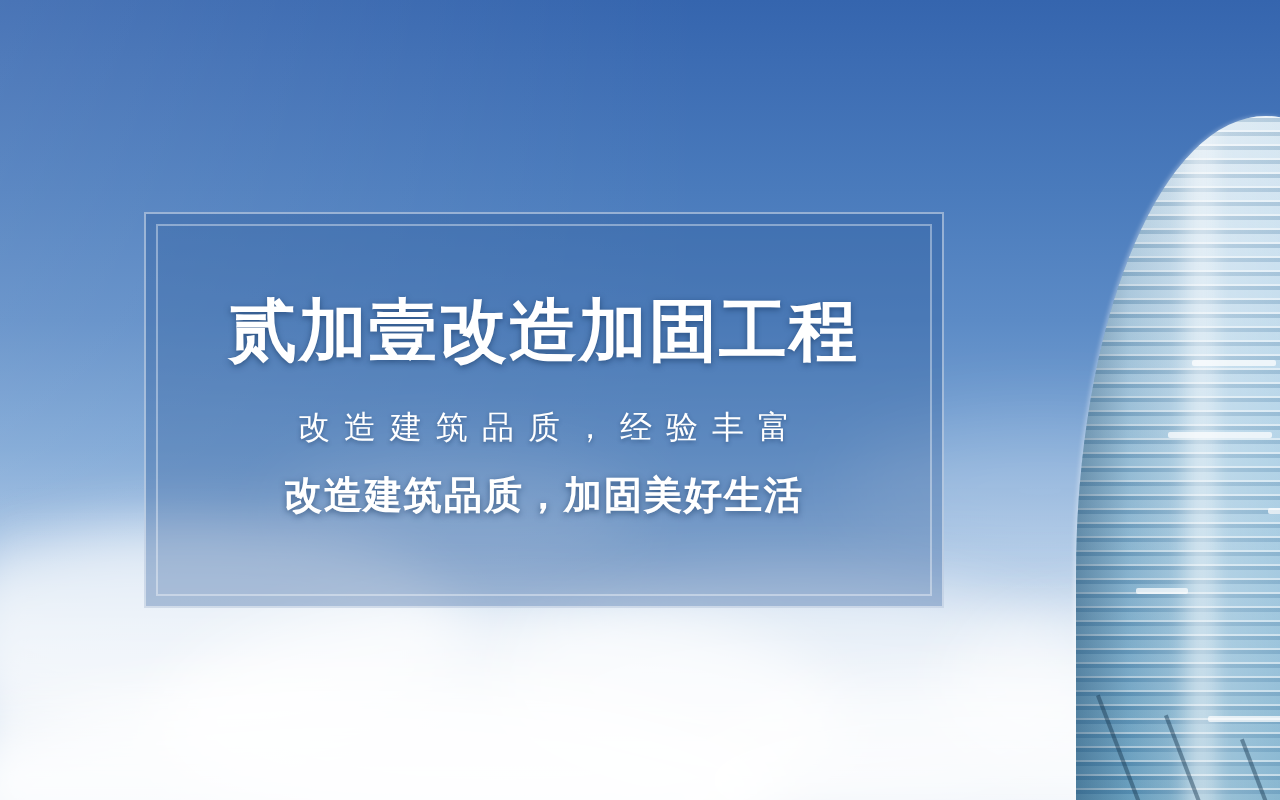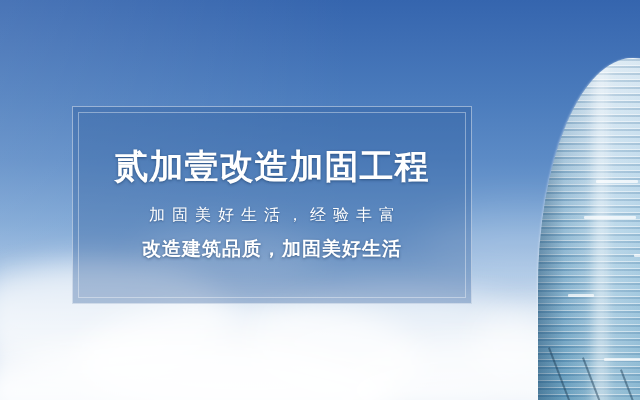--- a/index.html
+++ b/index.html
@@ -247,18 +247,18 @@
       <div class="tower-cable cbl2"></div>
       <div class="tower-cable cbl3"></div>
 
     </div>
   </div>
 
   <div class="panel">
     <div class="panel-inner-border"></div>
     <div class="panel-content">
       <div class="headline">贰加壹改造加固工程</div>
-      <div class="subline">加固美好生活，经验丰富</div>
+      <div class="subline">改造建筑品质，经验丰富</div>
       <div class="tagline">改造建筑品质，加固美好生活</div>
     </div>
   </div>
 
 </div>
 
 </body></html>

